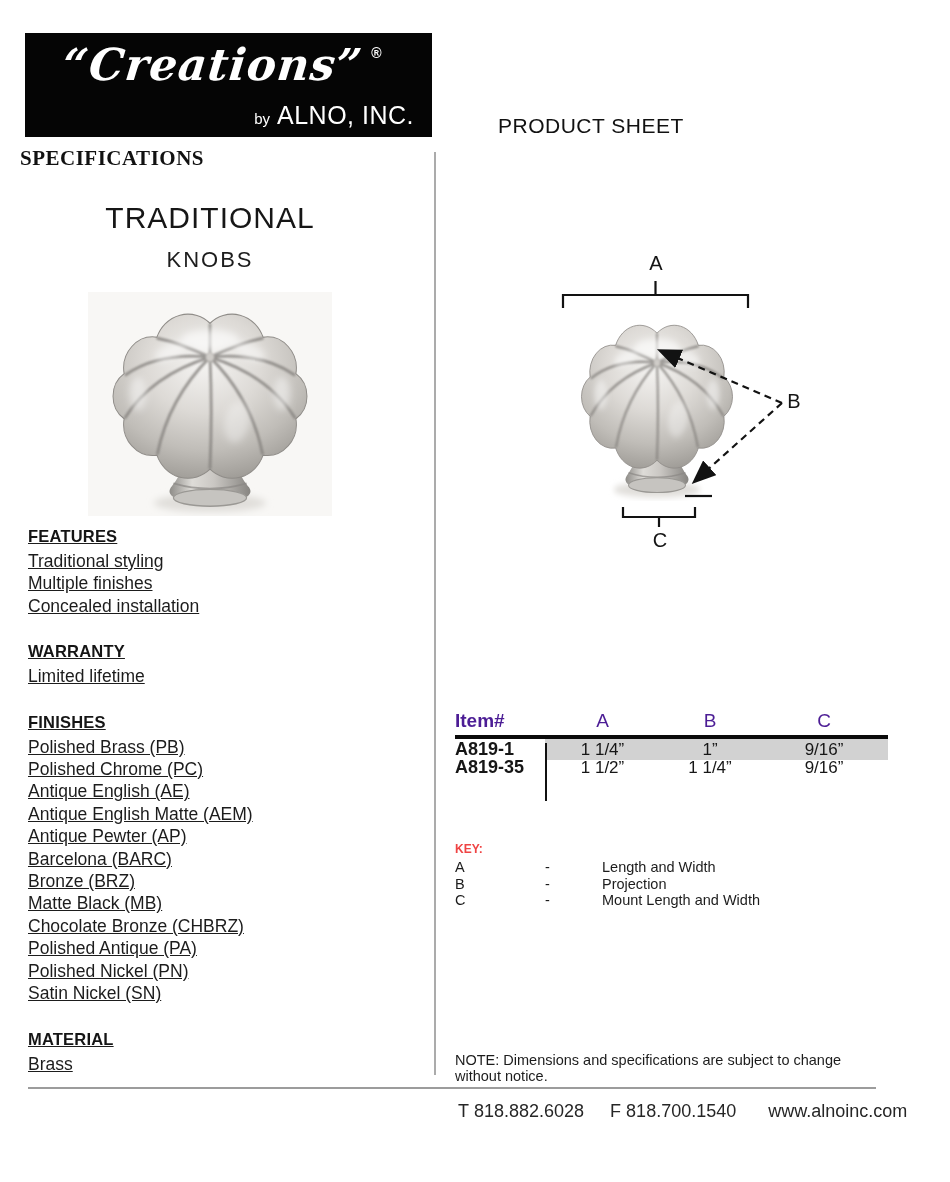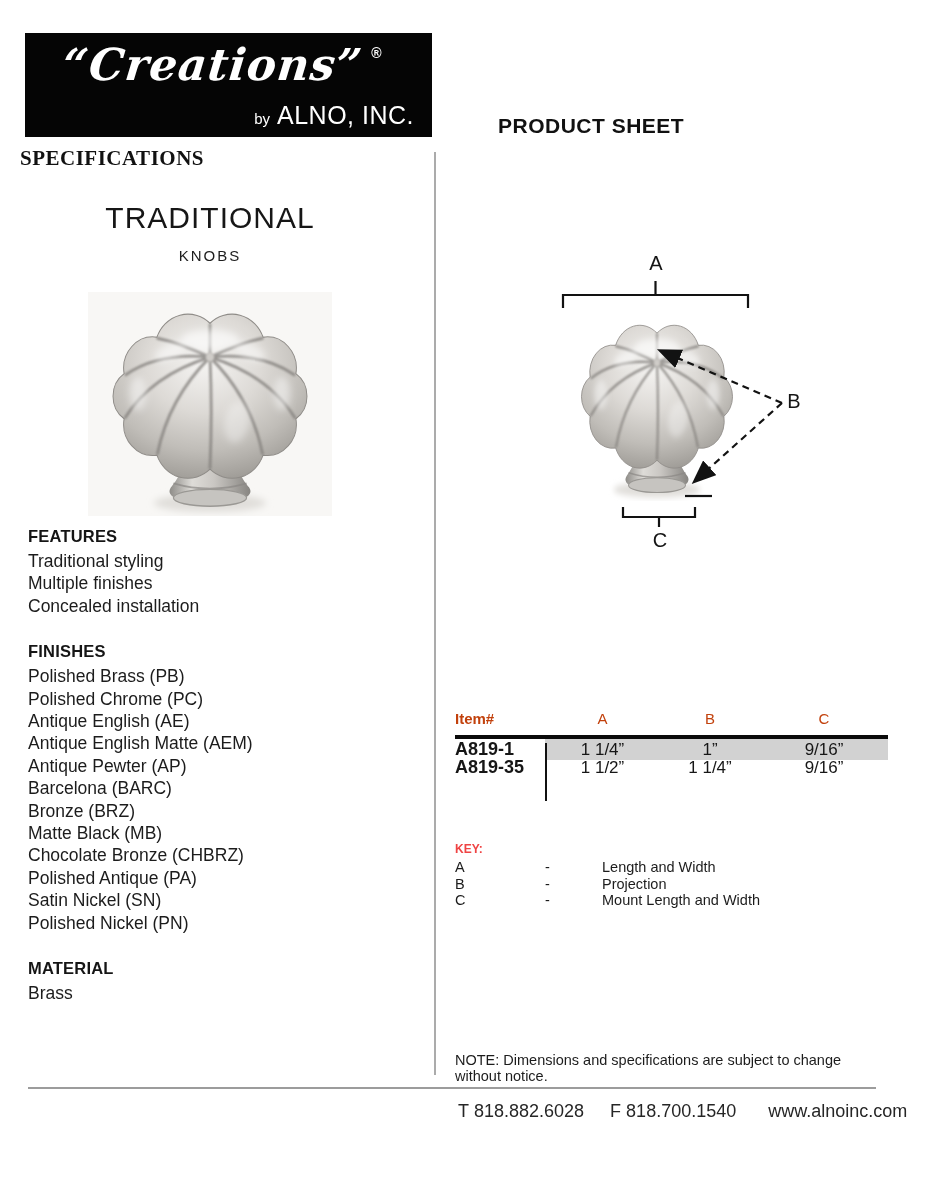--- a/index.html
+++ b/index.html
@@ -15,43 +15,43 @@
     position:absolute; right:50px; top:6px; color:#ffffff;
     font-family:"DejaVu Serif", serif; font-style:italic; font-weight:700;
     font-size:44px; transform:skewX(-6deg); letter-spacing:1px; white-space:nowrap;
   }
   .logo-reg { font-size:14px; font-style:normal; font-family:"Liberation Sans",sans-serif; position:relative; top:-22px; margin-left:8px; transform:skewX(6deg); display:inline-block;}
   .logo-byline { position:absolute; right:18px; bottom:7px; color:#ffffff; white-space:nowrap; }
   .logo-by { font-size:15px; margin-right:7px; }
   .logo-company { font-size:25px; letter-spacing:0.5px; }
   
   .spec-title { position:absolute; left:20px; top:146px; font-size:21px; font-weight:700; letter-spacing:0.5px; color:#111;font-family:Liberation Serif, serif; }
-  .ps-title   { position:absolute; left:498px; top:114px; font-size:21px; font-weight:700; letter-spacing:0.5px; color:#111; }
+  .ps-title   { position:absolute; left:498px; top:114px; font-size:21px; font-weight:400; letter-spacing:0.5px; color:#111; }
   .v-divider  { position:absolute; left:434px; top:152px; width:2px; height:923px; background:#ababab; }
   .product-title    { position:absolute; left:25px; top:201px; width:370px; text-align:center; font-size:30px; font-weight:400; letter-spacing:1px; color:#161616;}
-  .product-subtitle { position:absolute; left:25px; top:247px; width:370px; text-align:center; font-size:15px; letter-spacing:2px; color:#1d1d1d;}
+  .product-subtitle { position:absolute; left:25px; top:247px; width:370px; text-align:center; font-size:22px; letter-spacing:2px; color:#1d1d1d;}
   
   .photo { position:absolute; left:88px; top:292px; width:244px; height:224px; background:#f8f7f5; }
   .photo svg { display:block; }
   
-  .info-col { position:absolute; left:28px; top:527px; width:395px; }
+  .info-col { position:absolute; left:28px; top:527px; width:395px;text-decoration:underline; }
   .block .h { font-size:16.5px; font-weight:700; margin-bottom:4px; color:#151515; letter-spacing:0.2px;}
   .block .li { font-size:17.5px; line-height:22.4px; color:#1c1c1c; }
   .block { margin-bottom:25px; }
   .block.material { margin-bottom:0; margin-top:5px; }
   
   .diagram-knob { position:absolute; left:562px; top:306px; }
   .diagram-ann  { position:absolute; left:540px; top:278px; }
   .dim-label { position:absolute; font-size:20px; color:#141414; width:30px; text-align:center; }
   .dim-a { left:641px; top:252px; }
   .dim-b { left:779px; top:390px; }
   .dim-c { left:645px; top:529px; }
   
   .dim-table { position:absolute; left:455px; top:710px; width:433px; }
-  .t-head { display:grid; grid-template-columns:90px 115px 100px 128px; height:29px; border-bottom:4px solid #0a0a0a; font-size:15px; align-items:end; padding-bottom:16px; color:#c2410c;}
+  .t-head { display:grid; grid-template-columns:90px 115px 100px 128px; height:29px; border-bottom:4px solid #0a0a0a; font-size:19px; align-items:end; padding-bottom:16px; color:#4c1d95;}
   .t-head .c-item { font-weight:700; }
   .c-a,.c-b,.c-c { text-align:center; }
   .t-row { display:grid; grid-template-columns:90px 115px 100px 128px; height:18px; align-items:center; font-size:17px; color:#161616;}
   .t-row .c-item { font-weight:700; font-size:18px; }
   .shaded .c-a, .shaded .c-b, .shaded .c-c { background:#d2d2d2; height:100%; display:flex; align-items:center; justify-content:center; }
   .t-vline { position:absolute; left:90px; top:33px; width:2px; height:58px; background:#111; }
   
   .key-block { position:absolute; left:455px; top:842px; width:420px; }
   .key-title { font-size:12px; font-weight:700; margin-bottom:3px; color:#ef4444;}
   .key-row { display:grid; grid-template-columns:90px 57px auto; font-size:14.5px; line-height:16.5px; color:#1c1c1c;}
@@ -146,33 +146,37 @@
   </div>
 
   <div class="info-col">
     <div class="block">
       <div class="h">FEATURES</div>
       <div class="li">Traditional styling</div>
       <div class="li">Multiple finishes</div>
       <div class="li">Concealed installation</div>
     </div>
     <div class="block">
+      <div class="h">WARRANTY</div>
+      <div class="li">Limited lifetime</div>
+    </div>
+    <div class="block">
       <div class="h">FINISHES</div>
       <div class="li">Polished Brass (PB)</div>
       <div class="li">Polished Chrome (PC)</div>
       <div class="li">Antique English (AE)</div>
       <div class="li">Antique English Matte (AEM)</div>
       <div class="li">Antique Pewter (AP)</div>
       <div class="li">Barcelona (BARC)</div>
       <div class="li">Bronze (BRZ)</div>
       <div class="li">Matte Black (MB)</div>
       <div class="li">Chocolate Bronze (CHBRZ)</div>
       <div class="li">Polished Antique (PA)</div>
+      <div class="li">Polished Nickel (PN)</div>
       <div class="li">Satin Nickel (SN)</div>
-      <div class="li">Polished Nickel (PN)</div>
     </div>
     <div class="block material">
       <div class="h">MATERIAL</div>
       <div class="li">Brass</div>
     </div>
   </div>
 
   <svg class="diagram-knob" viewBox="0 0 200 172" width="190" height="195" preserveAspectRatio="none">
     <use href="#knobShape"></use>
   </svg>

